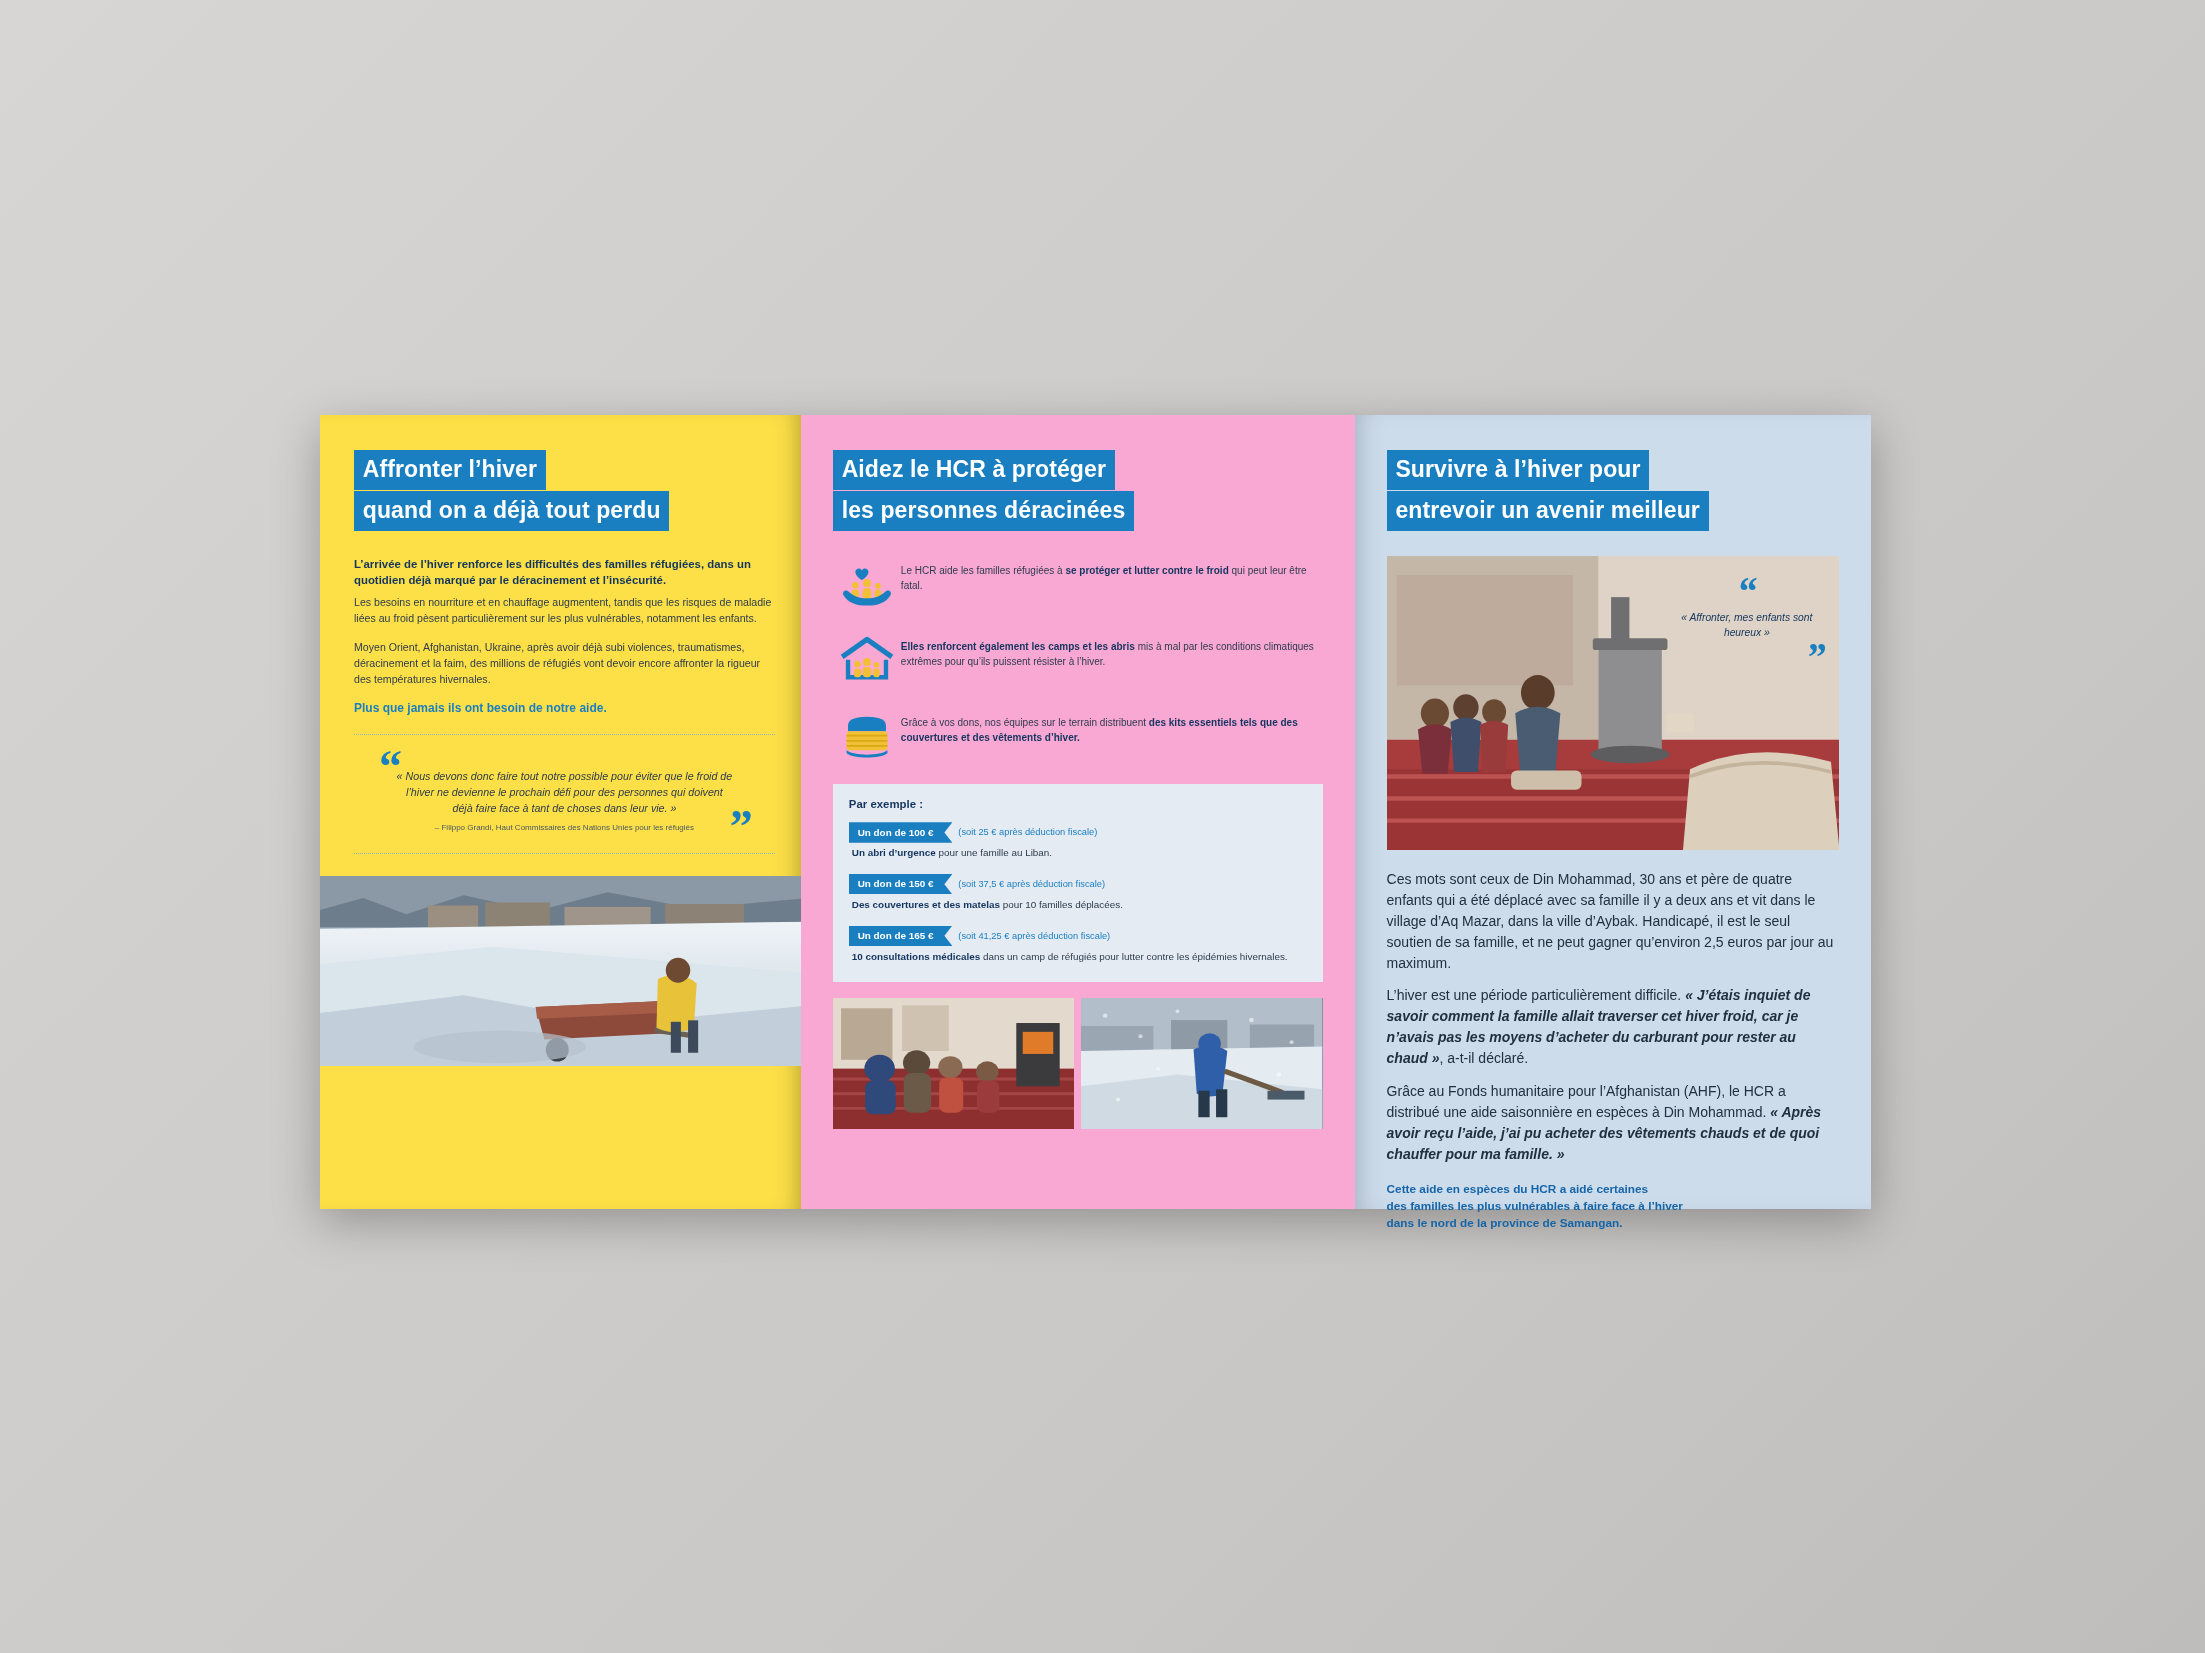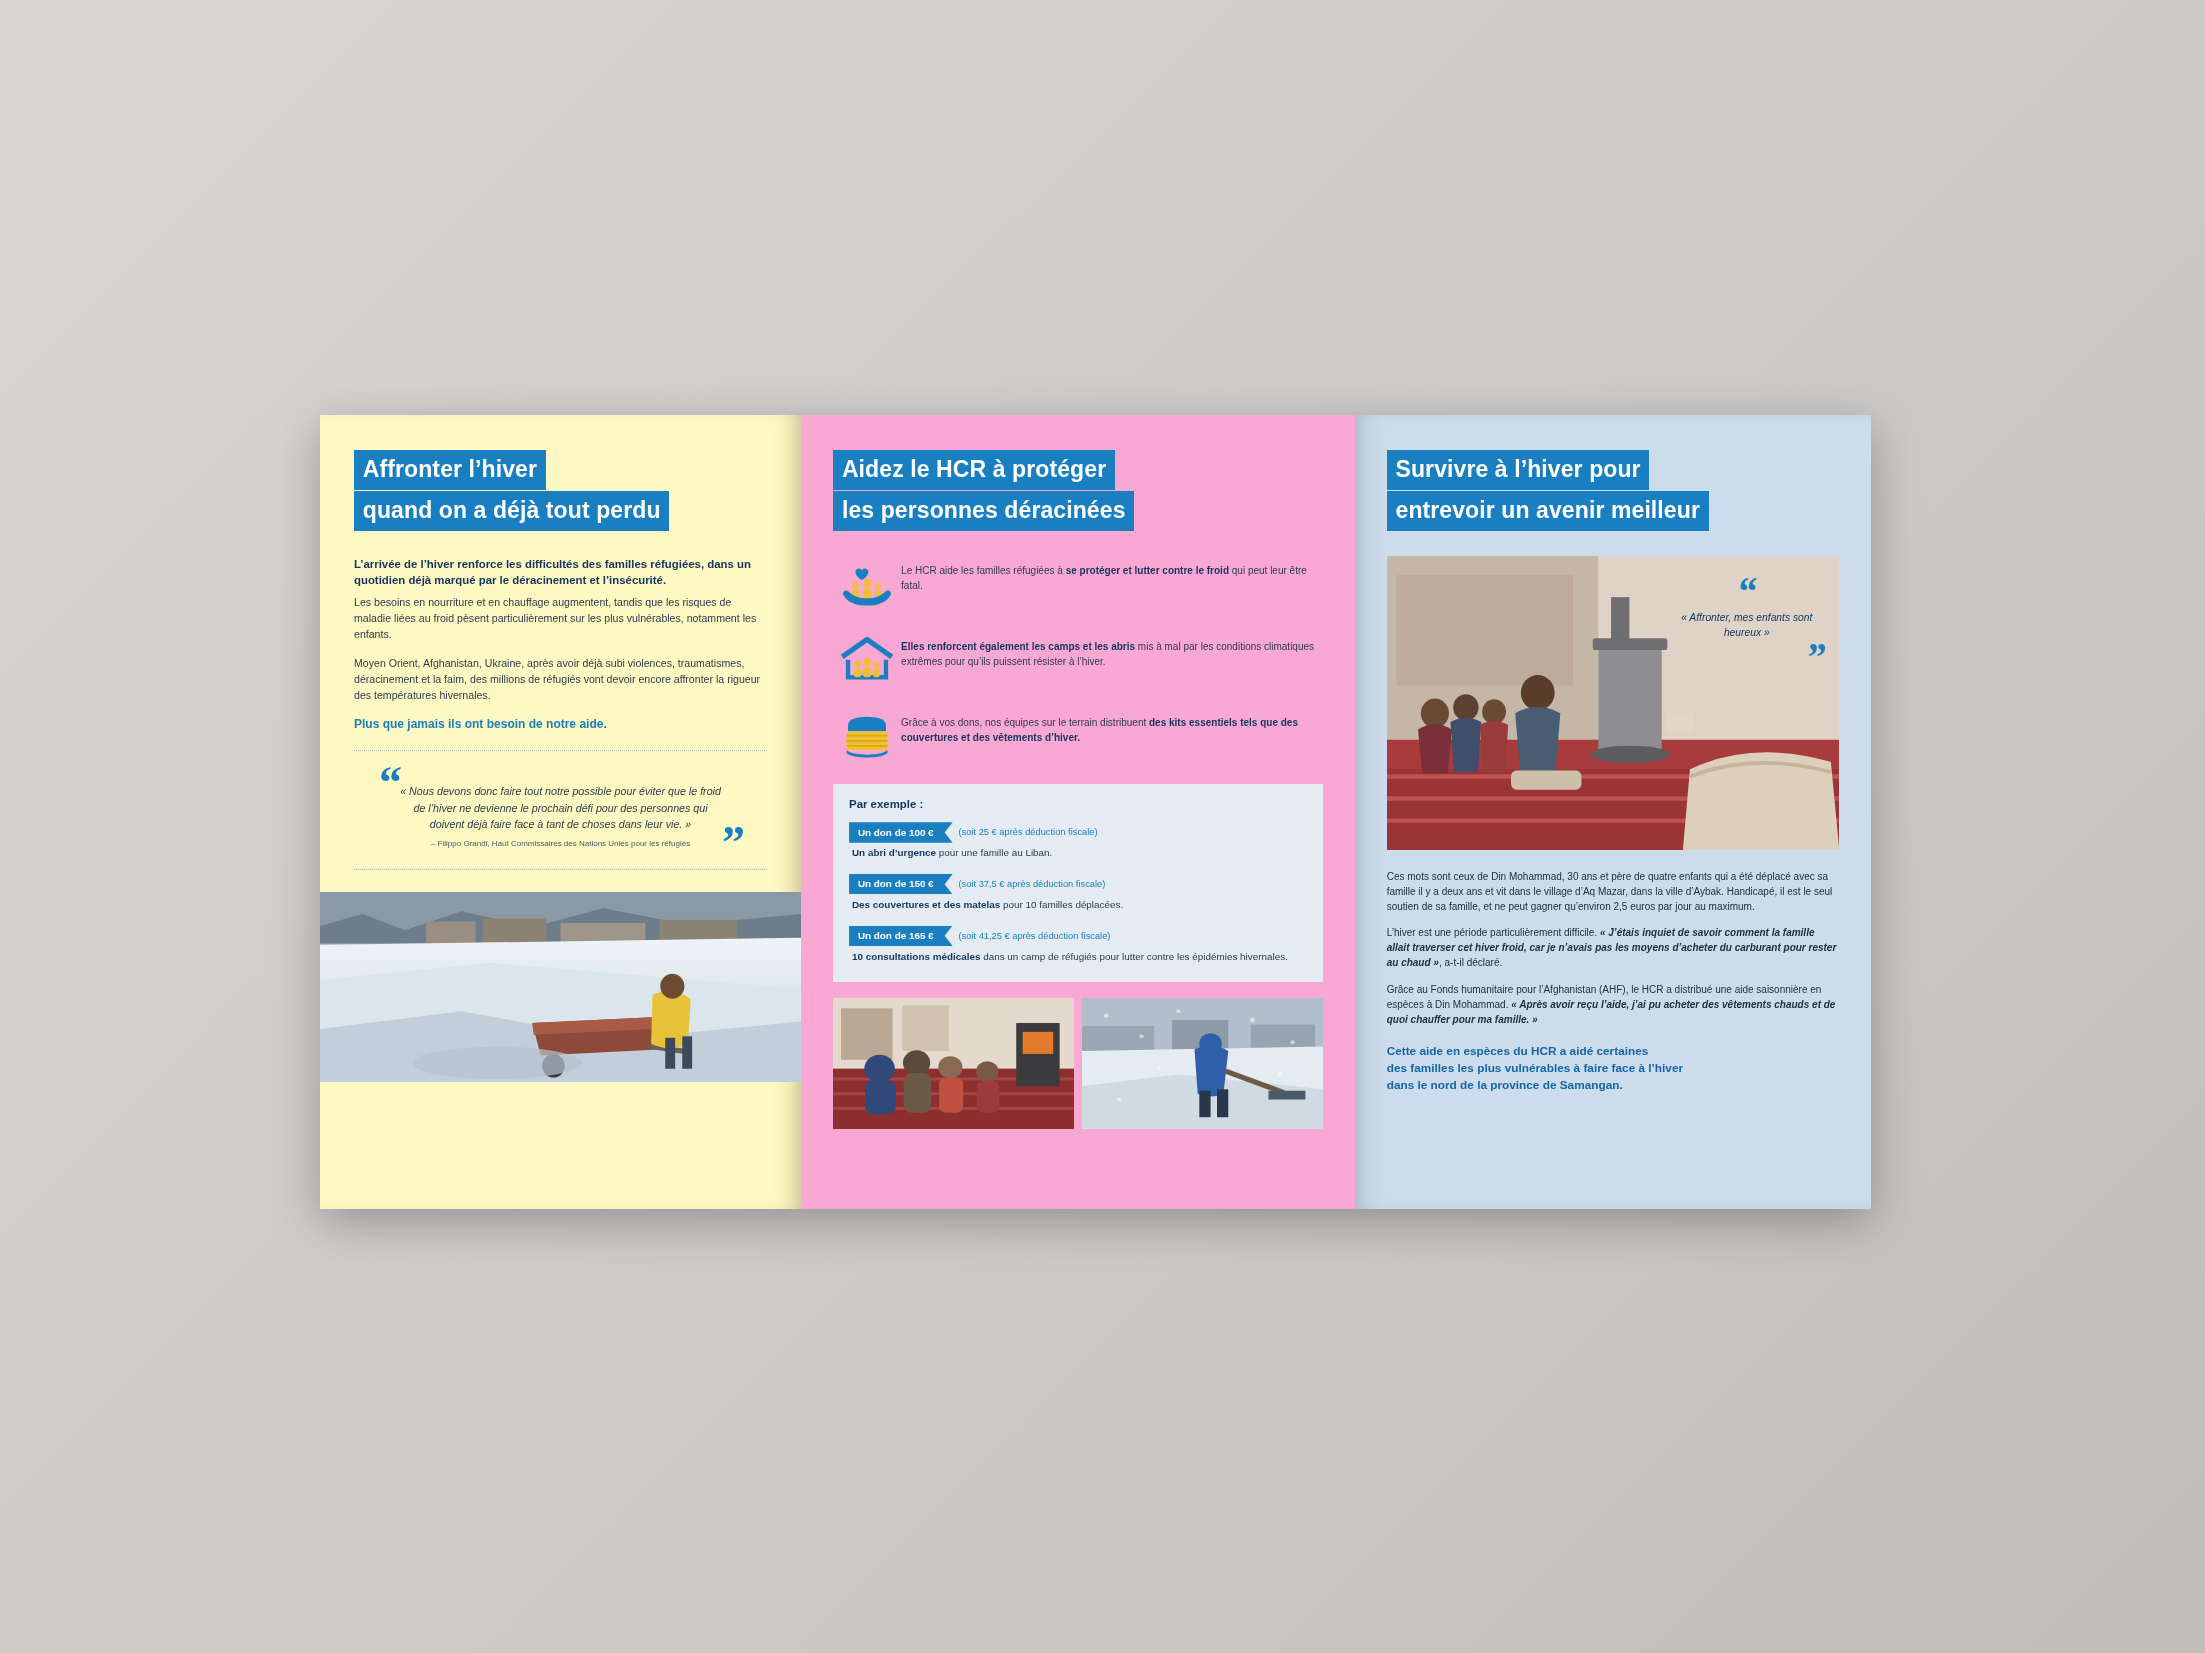--- a/index.html
+++ b/index.html
@@ -11,21 +11,21 @@
   }
   
   .brochure{
     position:absolute;
     left:320px;top:415px;
     width:1551px;height:794px;
     display:flex;
     box-shadow:0 13.2px 44px rgba(0,0,0,.28);
   }
   .panel{position:relative;height:100%;box-sizing:border-box;}
-  .p1{width:500px;background:#fef9c3;padding:35px 34px 0 34px;
+  .p1{width:500px;background:#fde047;padding:35px 26px 0 34px;
       box-shadow: inset -19px 0 26.5px -19px rgba(0,0,0,.35);}
   .p2{width:576px;background:#f9a8d4;padding:35px 32px 0 32px;}
   .p3{width:537px;background:#cddceb;padding:35px 32px 0 32px;
       box-shadow: inset 19px 0 29px -19px rgba(0,0,0,.25);}
 
   
   .title{display:inline-block;background:#1a7fc1;color:#fff;
     font-size:23px;font-weight:bold;line-height:1.34;
     padding:3.7px 8.8px 5.1px 8.8px;letter-spacing:0.1px;}
   .title-wrap{margin-bottom:25px;}
@@ -67,21 +67,21 @@
   .don-desc b{color:#13355e;}
 
   .photo-pair{display:flex;gap:7.4px;margin-top:16px;}
   .photo-pair .photo{flex:1;height:131px;}
 
   
   .hero{position:relative;width:100%;height:294px;overflow:hidden;background:#7d7167;}
   .hero-quote{position:absolute;right:13.2px;top:26.5px;width:158px;text-align:center;color:#13355e;
     font-size:10.3px;font-style:italic;line-height:1.45;}
   .hero-qm{color:#1a7fc1;font-size:40px;font-weight:bold;line-height:.5;font-family:"Liberation Serif",serif;}
-  p.body3{color:#20303f;font-size:10px;line-height:1.5;margin:0 0 11.8px 0;}
+  p.body3{color:#20303f;font-size:14px;line-height:1.5;margin:0 0 11.8px 0;}
   p.body3 i{font-style:italic;}
   p.body3 b{font-weight:bold;}
   .closing{color:#1565a8;font-size:11.8px;font-weight:bold;line-height:1.42;margin-top:16px;}
 </style>
 </head>
 <body>
 
 <div class="brochure">
 
   <div class="panel p1">

